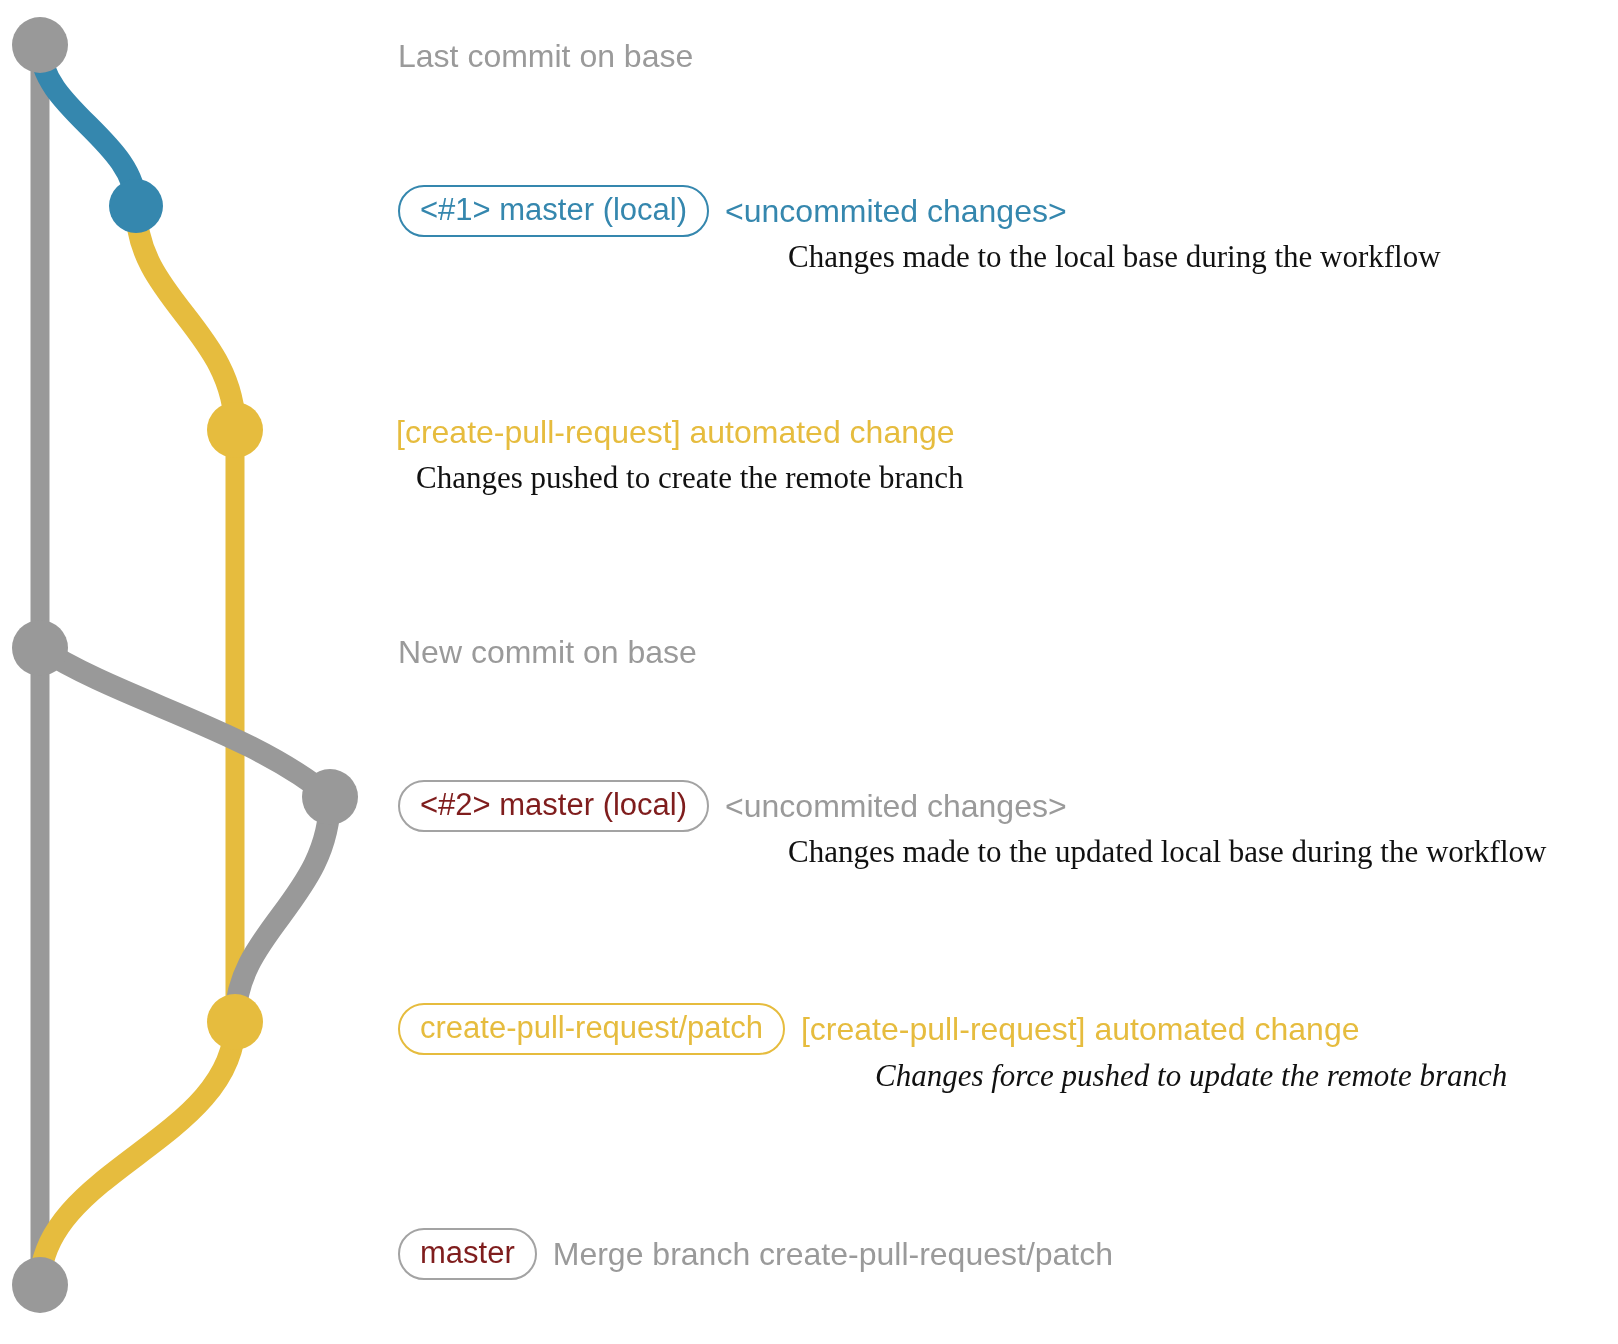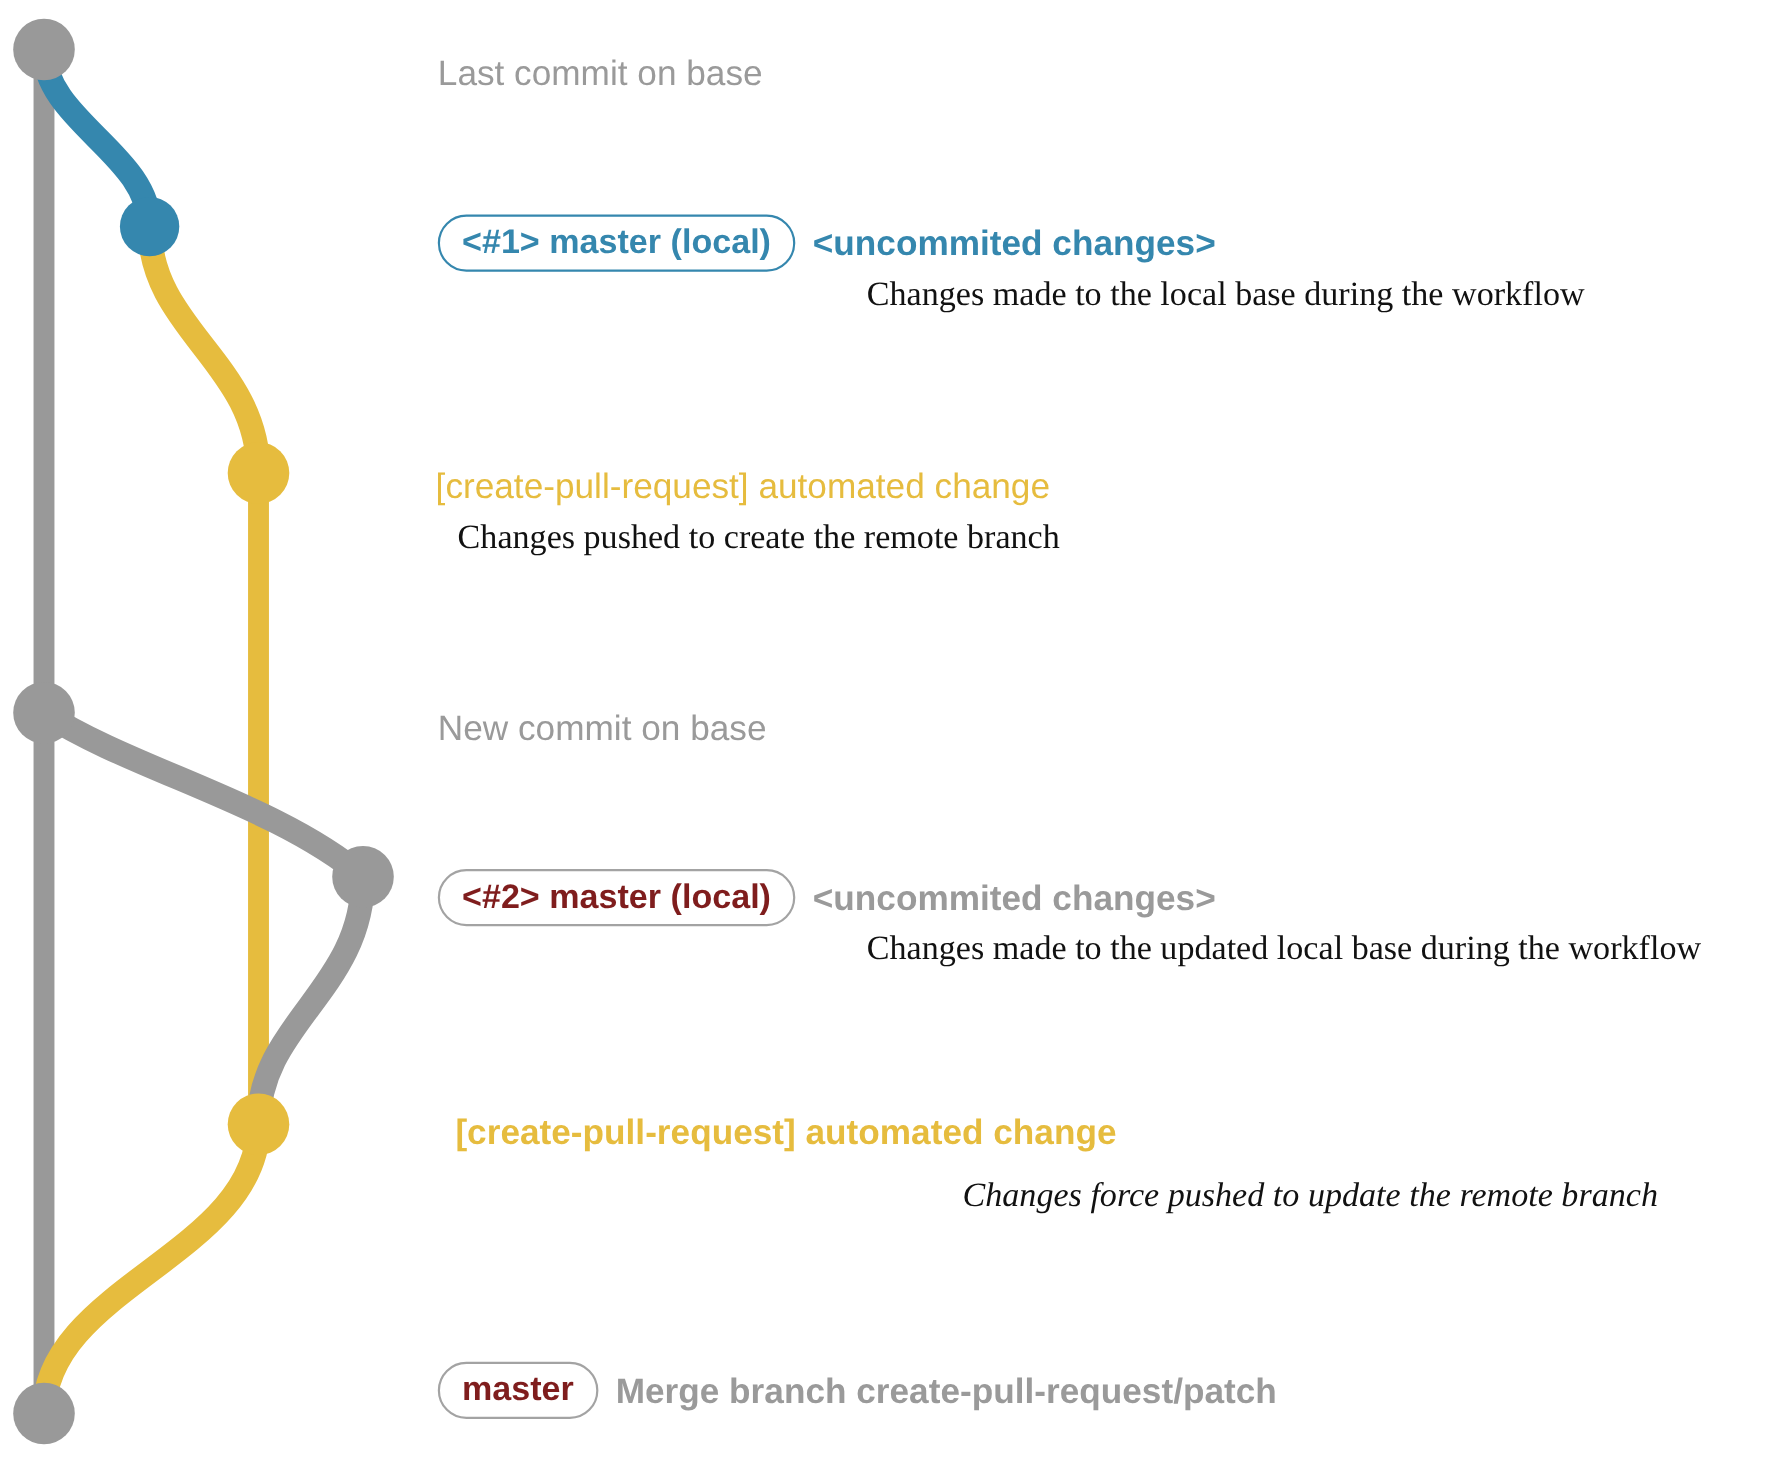--- a/index.html
+++ b/index.html
@@ -21,32 +21,31 @@
     left: 0;
     top: 0;
     width: 1618px;
     height: 1344px;
     pointer-events: none;
   }
 
   .annotations {
     position: absolute;
     left: 0;
-    top: 10px;
+    top: 0;
     width: 1618px;
     height: 1081px;
     border-radius: 30px;
   }
 
   .row {
     position: absolute;
     display: flex;
     align-items: center;
     white-space: nowrap;
-    font-weight: bold;
   }
 
   .pill {
     display: inline-flex;
     align-items: center;
     justify-content: center;
     border: 2px solid #999999;
     border-radius: 26px;
     padding: 7px 20px 10px 20px;
     font-size: 31px;
@@ -130,20 +129,21 @@
 
   <div class="plain-title" style="left:398px; top:636px;">New commit on base</div>
 
   <div class="row" style="left:398px; top:780px;">
     <span class="pill gray">&lt;#2&gt; master (local)</span>
     <span class="commit-msg gray">&lt;uncommited changes&gt;</span>
   </div>
   <div class="desc" style="left:788px; top:836px;">Changes made to the updated local base during the workflow</div>
 
   <div class="row" style="left:398px; top:1003px;">
+    <span class="pill yellow">create-pull-request/patch</span>
     <span class="commit-msg yellow">[create-pull-request] automated change</span>
   </div>
   <div class="desc" style="left:875px; top:1060px;font-style:italic;">Changes force pushed to update the remote branch</div>
 
   <div class="row" style="left:398px; top:1228px;align-items:center;">
     <span class="pill gray">master</span>
     <span class="commit-msg gray">Merge branch create-pull-request/patch</span>
   </div>
 
 </div>

